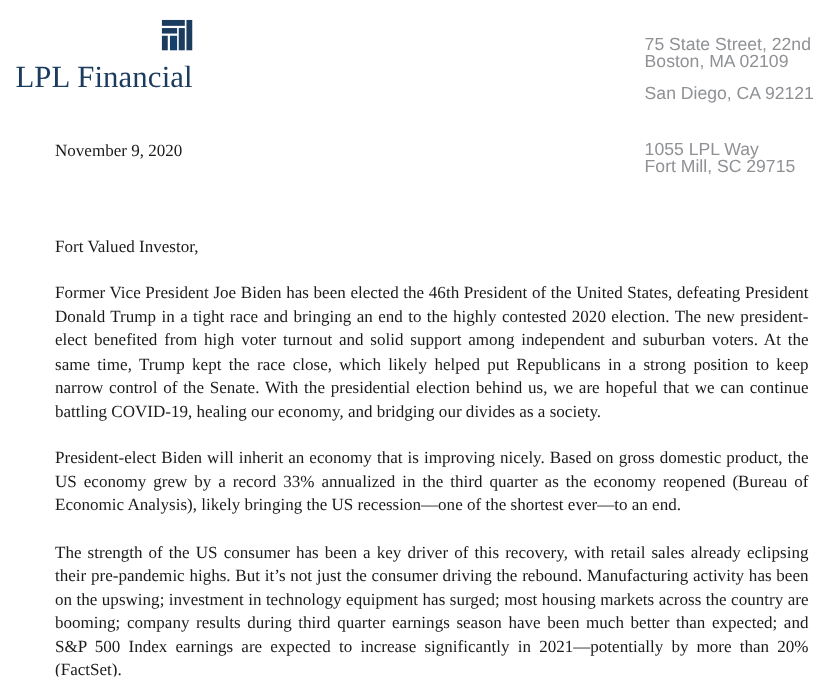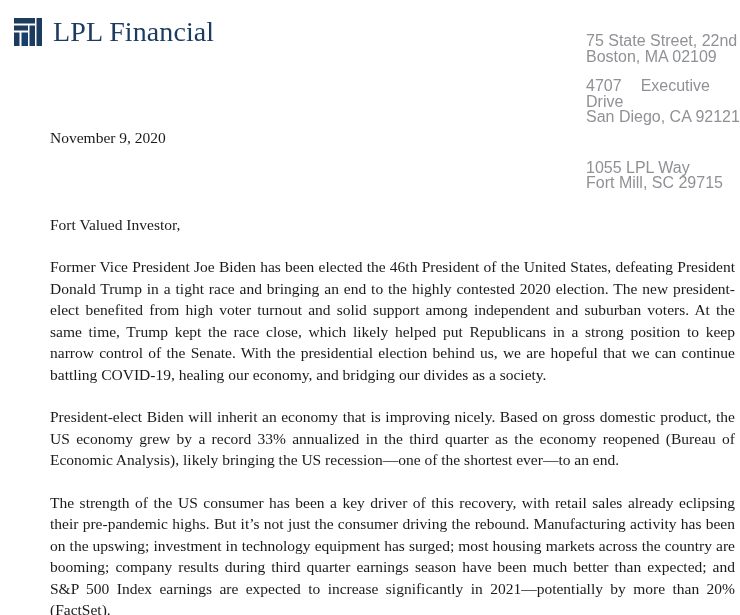--- a/index.html
+++ b/index.html
@@ -22,20 +22,21 @@
     height: 160px;
   }
 
   .brand {
     position: absolute;
     left: 14px;
     top: 18px;
     display: flex;
     align-items: flex-end;
     gap: 11px;
+    flex-direction: column;
   }
 
   .brand-mark {
     width: 28px;
     height: 28px;
     display: block;
     flex: none;
   }
 
   .brand-name {
@@ -117,21 +118,20 @@
   </div>
 
   <div class="addresses">
 
     <div class="addr-block">
       <span class="addr-line">75 State Street, 22nd Floor</span><br>
       <span class="addr-line">Boston, MA 02109</span>
     </div>
 
     <div class="addr-block">
-      <span class="addr-line justified">4707 Executive Drive</span>
       <span class="addr-line">San Diego, CA 92121</span>
     </div>
 
     <div class="addr-block">
       <span class="addr-line">1055 LPL Way</span><br>
       <span class="addr-line">Fort Mill, SC 29715</span>
     </div>
 
   </div>
 </div>

